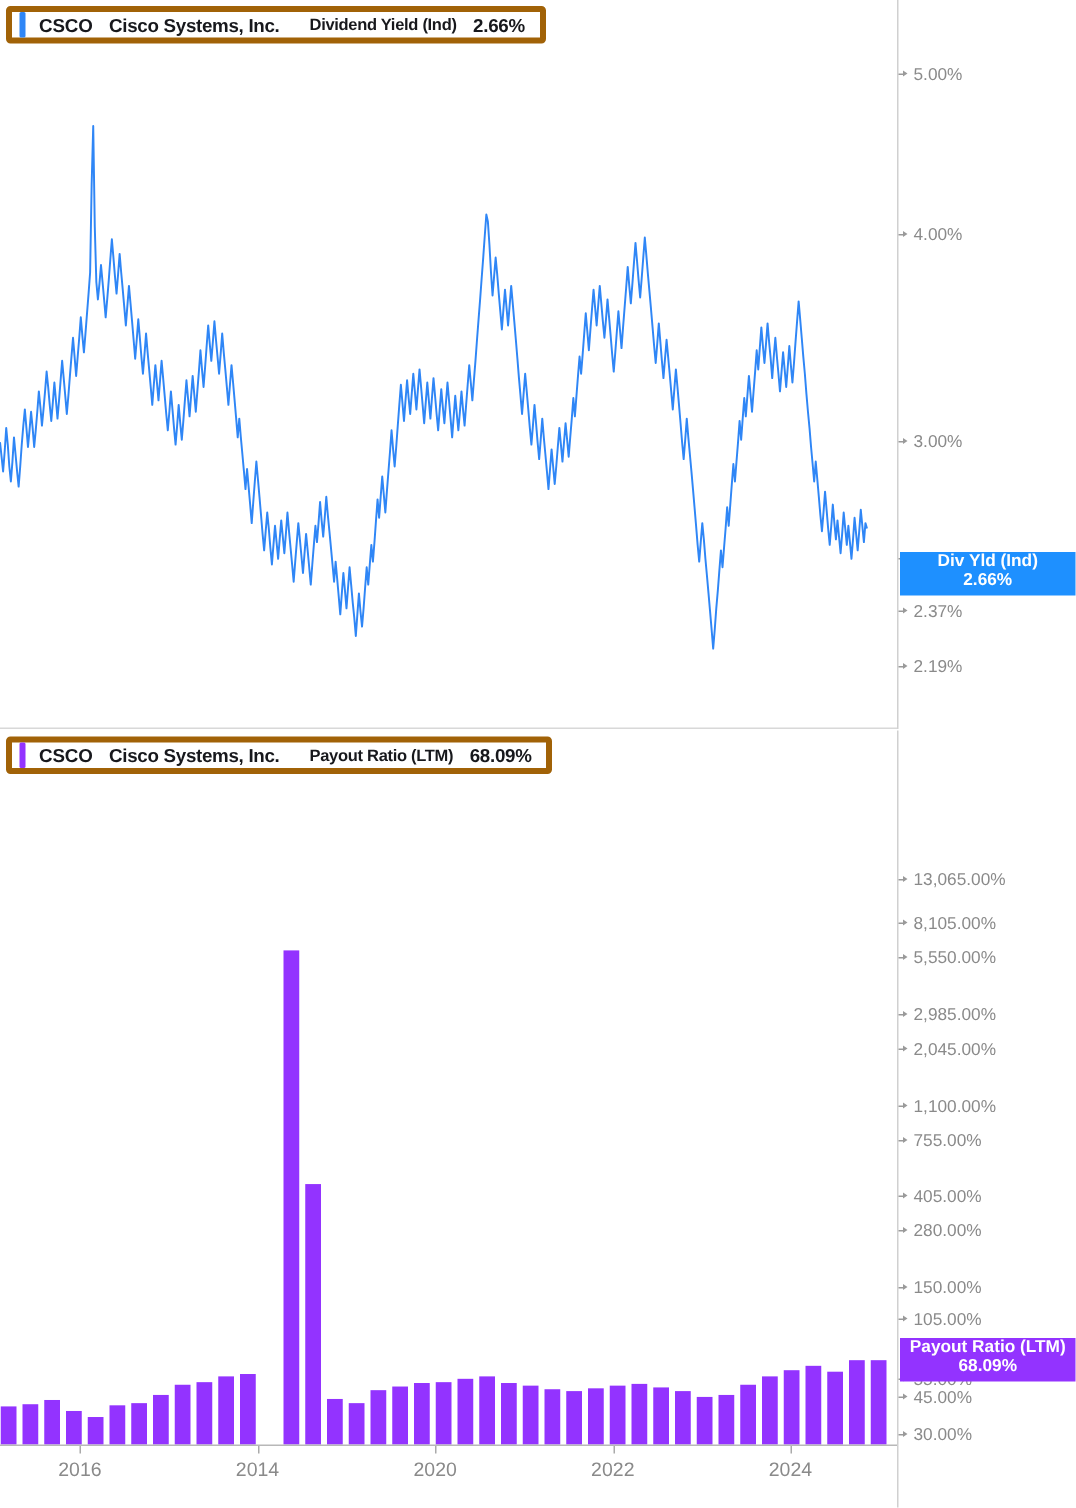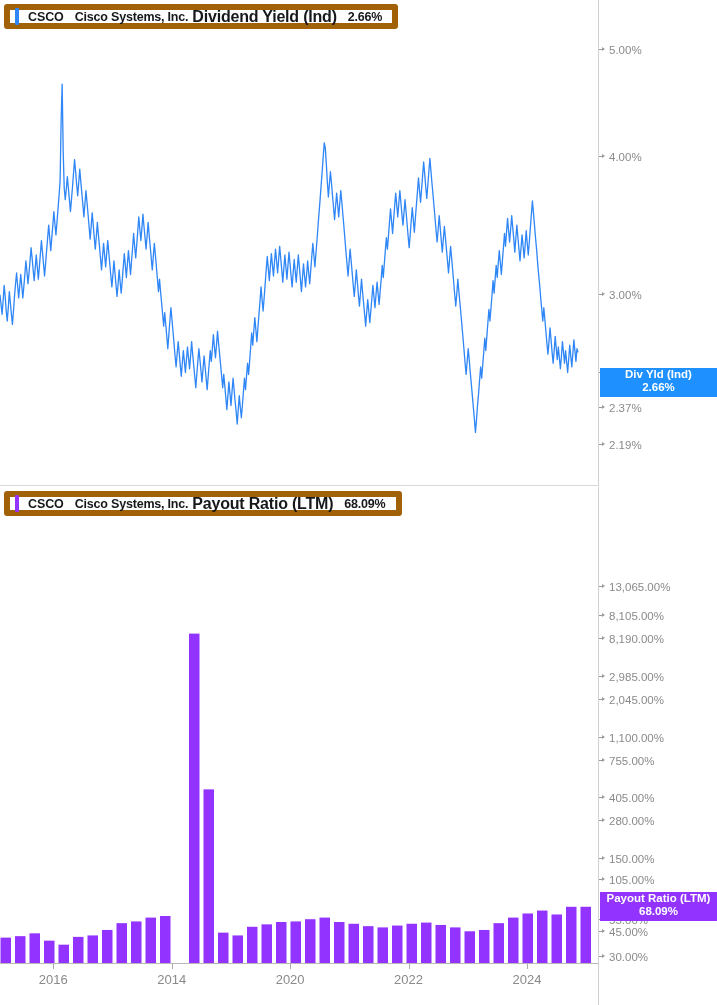--- a/index.html
+++ b/index.html
@@ -9,28 +9,28 @@
     position:relative;overflow:hidden;
   }
   .panel{position:absolute;left:0;width:717px;}
   #panel-top{top:0;height:486px;}
   #panel-bottom{top:487px;height:518px;}
 
   
   .legend{
     position:absolute;top:4px;left:4px;
     display:flex;align-items:center;
-    background:#ffffff;border:6px solid #a16207;border-radius:3px;
+    background:#ffffff;border:4px solid #a16207;border-radius:3px;
     height:25px;padding:0 10px 0 0;box-sizing:border-box;
     z-index:6;white-space:nowrap;
   }
   .legend .swatch{width:4px;height:17px;margin:0 9px 0 5px;border-radius:1px;}
   .legend .tkr{font-size:12.5px;font-weight:bold;color:#17181c;letter-spacing:-0.1px;}
   .legend .cname{font-size:12.5px;font-weight:bold;color:#17181c;margin-left:11px;letter-spacing:-0.2px;text-align:right;}
-  .legend .metric{font-size:16px;font-weight:bold;color:#17181c;margin-left:4px;letter-spacing:-0.2px;}
+  .legend .metric{font-size:11px;font-weight:bold;color:#17181c;margin-left:20px;letter-spacing:-0.2px;}
   .legend .val{font-size:12.5px;font-weight:bold;color:#17181c;margin-left:11px;letter-spacing:-0.2px;}
 
   
   .plot{position:absolute;left:0;top:0;width:598px;height:100%;}
   .plot svg{display:block;}
   .axis{
     position:absolute;left:598px;top:0;width:119px;height:100%;
     border-left:1px solid #d0d0d0;box-sizing:border-box;
   }
   .tick{position:absolute;left:0;height:14px;line-height:14px;font-size:11.5px;color:#8a8a8a;white-space:nowrap;}
@@ -167,21 +167,21 @@
       <div class="tick" style="top: 93.3156px;">
         <span class="tmark"></span>
         <span class="lbl">13,065.00%</span>
       </div>
       <div class="tick" style="top: 122.332px;">
         <span class="tmark"></span>
         <span class="lbl">8,105.00%</span>
       </div>
       <div class="tick" style="top: 145.345px;">
         <span class="tmark"></span>
-        <span class="lbl">8,190.00%</span>
+        <span class="lbl">5,550.00%</span>
       </div>
       <div class="tick" style="top: 183.036px;">
         <span class="tmark"></span>
         <span class="lbl">2,985.00%</span>
       </div>
       <div class="tick" style="top: 206.02px;">
         <span class="tmark"></span>
         <span class="lbl">2,045.00%</span>
       </div>
       <div class="tick" style="top: 243.704px;">

